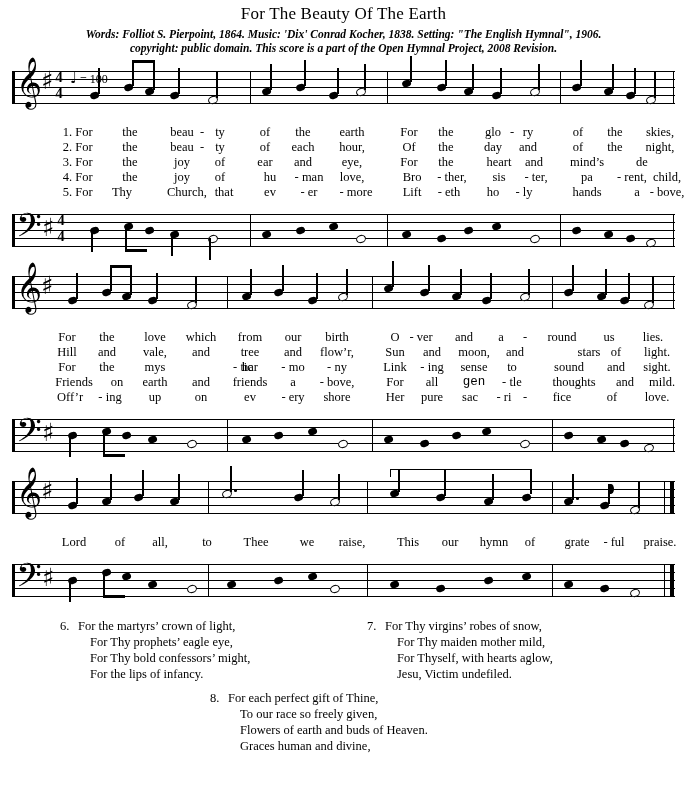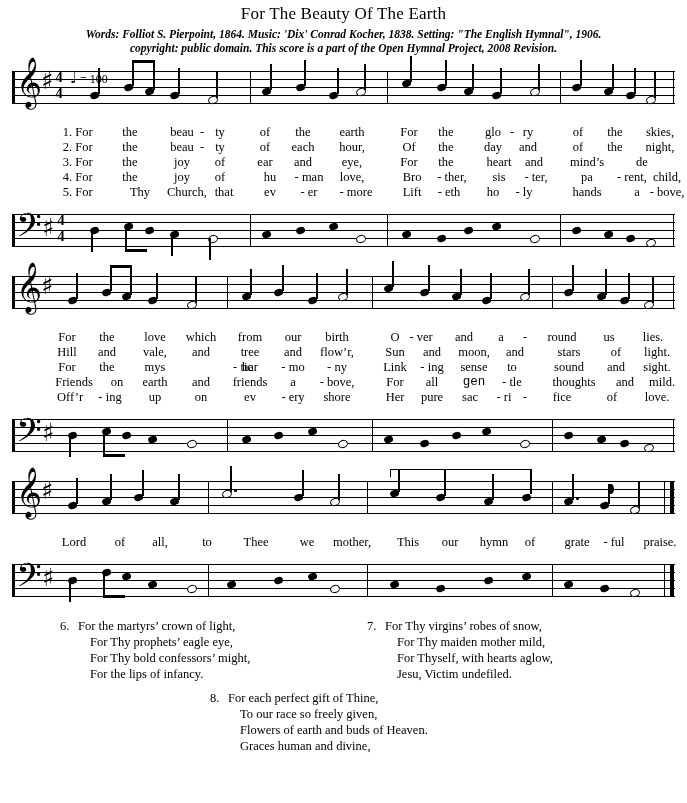--- a/index.html
+++ b/index.html
@@ -345,21 +345,21 @@
         <span class="lyric-word" style="left:440px;">- ther,</span>
         <span class="lyric-word" style="left:487px;">sis</span>
         <span class="lyric-word" style="left:524px;">- ter,</span>
         <span class="lyric-word" style="left:575px;">pa</span>
         <span class="lyric-word" style="left:620px;">- rent,</span>
         <span class="lyric-word" style="left:655px;">child,</span>
       </div>
       <div class="lyric-line">
         <span class="lyric-num">5.</span>
         <span class="lyric-word" style="left:72px;">For</span>
-        <span class="lyric-word" style="left:128px;">Thy</span>
+        <span class="lyric-word" style="left:110px;">Thy</span>
         <span class="lyric-word" style="left:175px;">Church,</span>
         <span class="lyric-word" style="left:212px;">that</span>
         <span class="lyric-word" style="left:258px;">ev</span>
         <span class="lyric-word" style="left:297px;">- er</span>
         <span class="lyric-word" style="left:344px;">- more</span>
         <span class="lyric-word" style="left:400px;">Lift</span>
         <span class="lyric-word" style="left:437px;">- eth</span>
         <span class="lyric-word" style="left:481px;">ho</span>
         <span class="lyric-word" style="left:512px;">- ly</span>
         <span class="lyric-word" style="left:575px;">hands</span>
@@ -502,21 +502,21 @@
         <span class="lyric-word" style="left:95px;">and</span>
         <span class="lyric-word" style="left:143px;">vale,</span>
         <span class="lyric-word" style="left:189px;">and</span>
         <span class="lyric-word" style="left:238px;">tree</span>
         <span class="lyric-word" style="left:281px;">and</span>
         <span class="lyric-word" style="left:325px;">flow’r,</span>
         <span class="lyric-word" style="left:383px;">Sun</span>
         <span class="lyric-word" style="left:420px;">and</span>
         <span class="lyric-word" style="left:462px;">moon,</span>
         <span class="lyric-word" style="left:503px;">and</span>
-        <span class="lyric-word" style="left:557px;">stars</span>
+        <span class="lyric-word" style="left:577px;">stars</span>
         <span class="lyric-word" style="left:604px;">of</span>
         <span class="lyric-word" style="left:645px;">light.</span>
       </div>
       <div class="lyric-line">
         <span class="lyric-word" style="left:55px;">For</span>
         <span class="lyric-word" style="left:95px;">the</span>
         <span class="lyric-word" style="left:143px;">mys</span>
         <span class="lyric-word" style="left:189px;margin-left:42px;">- tic</span>
         <span class="lyric-word" style="left:238px;">har</span>
         <span class="lyric-word" style="left:281px;">- mo</span>
@@ -668,21 +668,21 @@
     </div>
 
     <div class="lyrics" style="margin-top:14px;">
       <div class="lyric-line">
         <span class="lyric-word" style="left:62px;">Lord</span>
         <span class="lyric-word" style="left:108px;">of</span>
         <span class="lyric-word" style="left:148px;">all,</span>
         <span class="lyric-word" style="left:195px;">to</span>
         <span class="lyric-word" style="left:244px;">Thee</span>
         <span class="lyric-word" style="left:295px;">we</span>
-        <span class="lyric-word" style="left:340px;">mother,</span>
+        <span class="lyric-word" style="left:340px;">raise,</span>
         <span class="lyric-word" style="left:396px;">This</span>
         <span class="lyric-word" style="left:438px;">our</span>
         <span class="lyric-word" style="left:482px;">hymn</span>
         <span class="lyric-word" style="left:518px;">of</span>
         <span class="lyric-word" style="left:565px;">grate</span>
         <span class="lyric-word" style="left:602px;">- ful</span>
         <span class="lyric-word" style="left:648px;">praise.</span>
       </div>
     </div>
 

